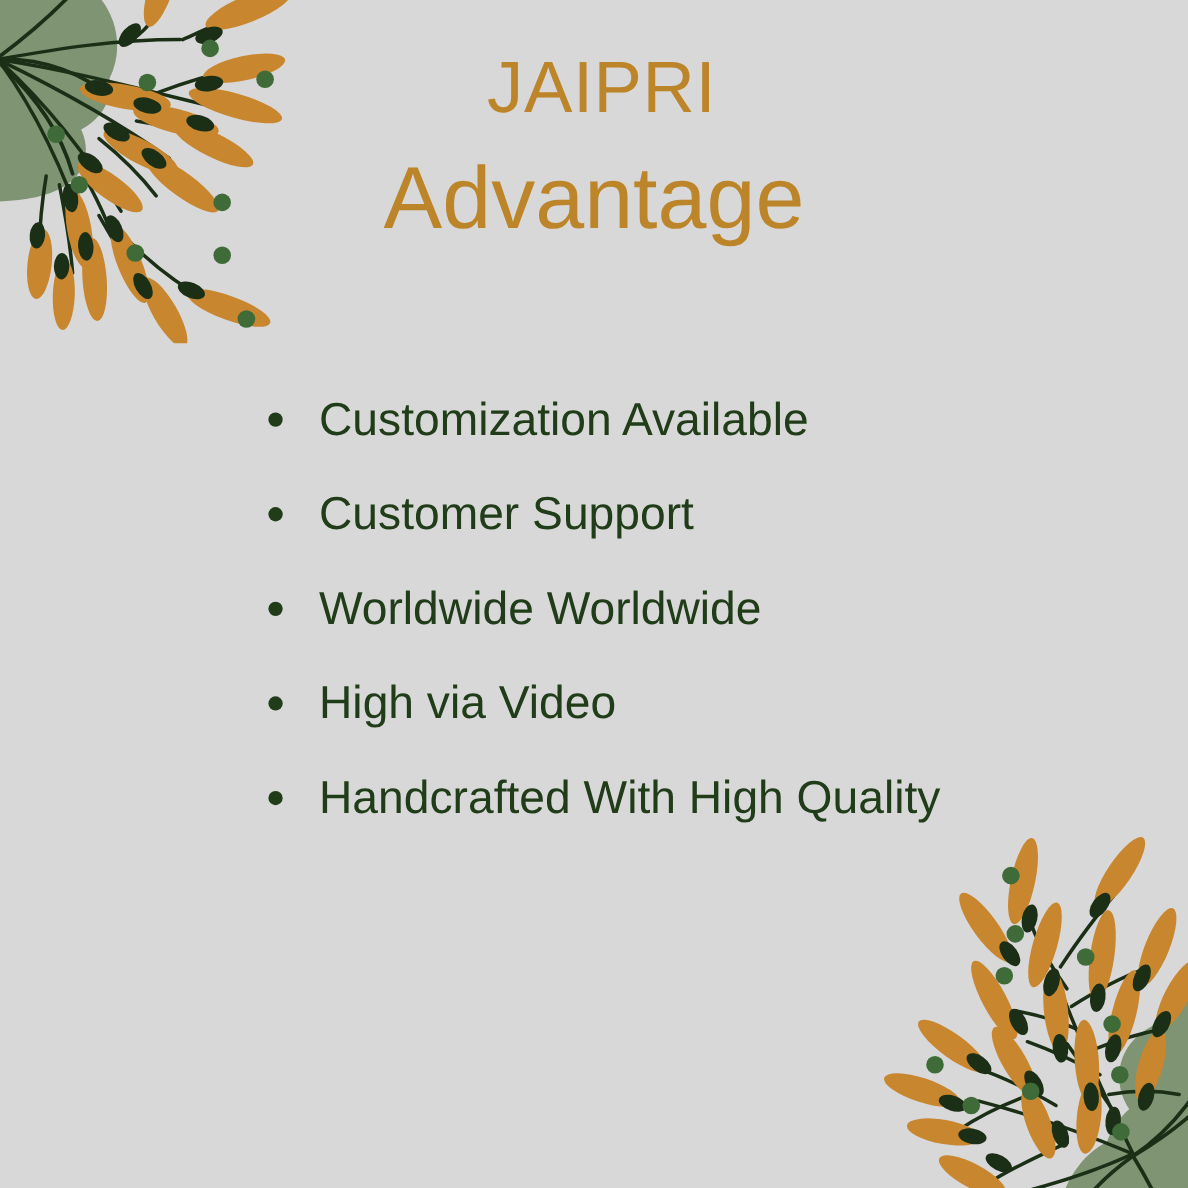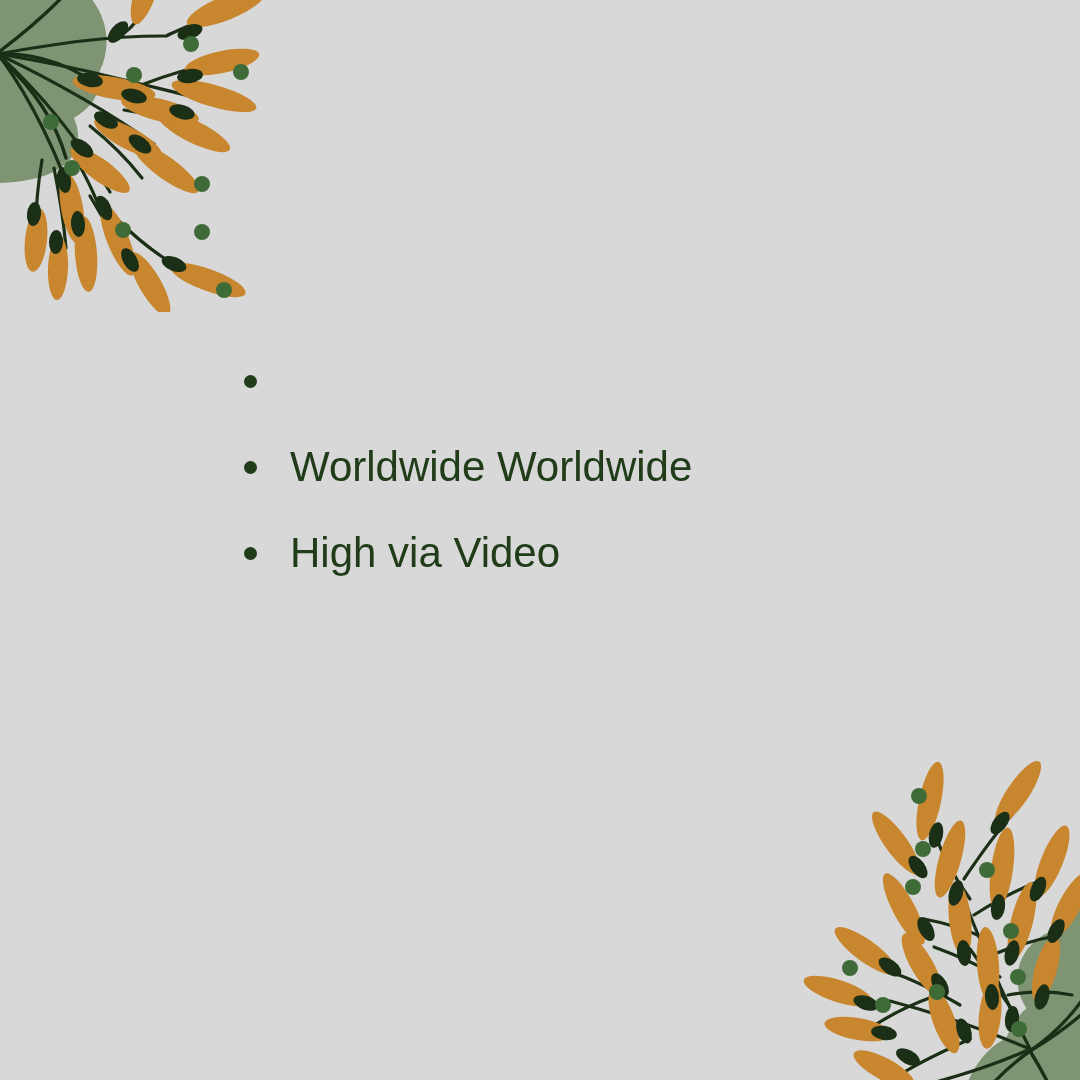--- a/index.html
+++ b/index.html
@@ -185,32 +185,45 @@
         <circle cx="57" cy="130" r="8"></circle>
         <circle cx="78" cy="176" r="8"></circle>
         <circle cx="208" cy="192" r="8"></circle>
         <circle cx="129" cy="238" r="8"></circle>
         <circle cx="208" cy="240" r="8"></circle>
         <circle cx="230" cy="298" r="8"></circle>
       </g>
     </svg>
   </div>
 
+  <div id="title-block">
+    <span class="title-line" id="title-brand">JAIPRI</span>
+    <span class="title-line" id="title-word">Advantage</span>
+  </div>
 
   <ul id="advantage-list">
     <li class="advantage-item">
       <span class="bullet-dot"></span>
+      <span class="advantage-label">Customization Available</span>
+    </li>
+    <li class="advantage-item">
+      <span class="bullet-dot"></span>
+      <span class="advantage-label">Customer Support</span>
     </li>
     <li class="advantage-item">
       <span class="bullet-dot"></span>
       <span class="advantage-label">Worldwide Worldwide</span>
     </li>
     <li class="advantage-item">
       <span class="bullet-dot"></span>
       <span class="advantage-label">High via Video</span>
+    </li>
+    <li class="advantage-item">
+      <span class="bullet-dot"></span>
+      <span class="advantage-label">Handcrafted With High Quality</span>
     </li>
   </ul>
 
   <div class="botanical" id="botanical-bottom-right">
     <svg viewBox="0 0 320 345" width="320" height="345" xmlns="http://www.w3.org/2000/svg" aria-hidden="true">
       <g>
         <path d="M348 312 C 288 306 248 272 254 232 C 260 196 302 178 350 186 Z" fill="#7f9473"></path>
         <path d="M236 356 C 230 300 256 258 296 256 C 334 254 356 294 352 350 Z" fill="#7f9473"></path>
         <path d="M196 372 C 204 318 242 286 278 296 C 314 306 322 352 308 396 Z" fill="#7f9473"></path>
         <path d="M330 248 C 298 224 288 190 306 168 C 324 146 356 154 372 182 Z" fill="#7f9473"></path>

